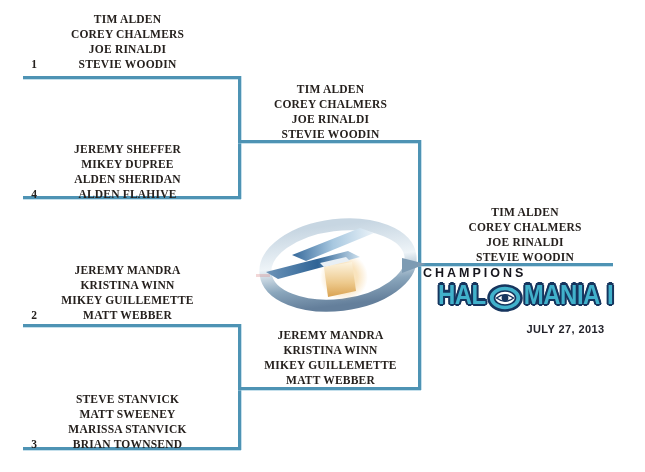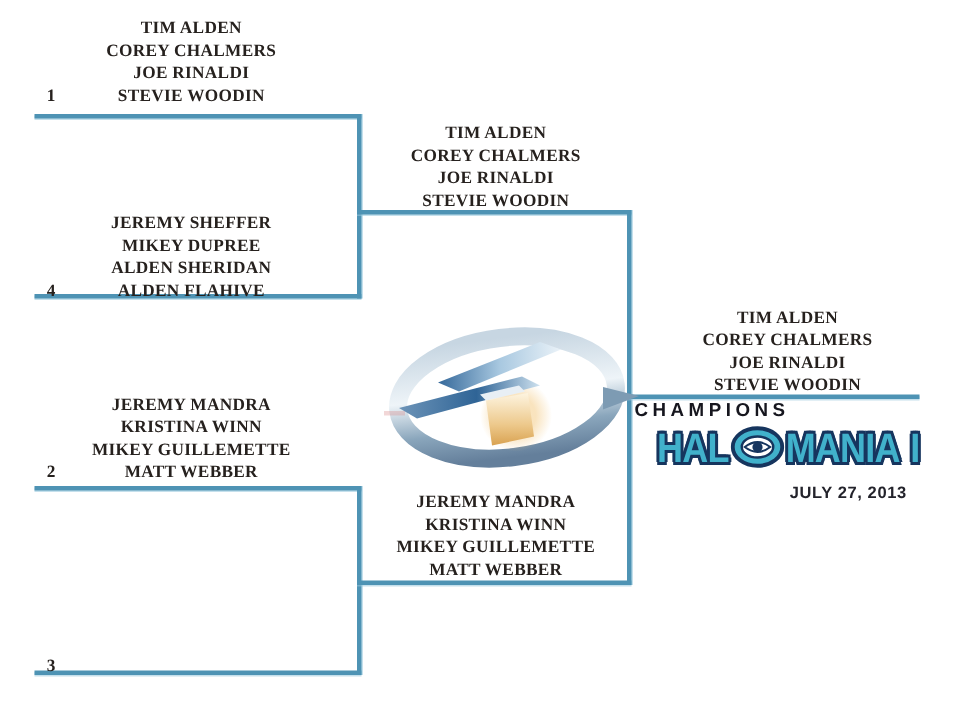--- a/index.html
+++ b/index.html
@@ -14,21 +14,21 @@
   .hline,.vline{position:absolute;background:#4e93b4;z-index:1;}
   .hline{height:3px;box-shadow:0 1px 0 rgba(150,198,220,.55);}
   .vline{width:3px;box-shadow:1px 0 0 rgba(150,198,220,.55);}
   
   .halo4{position:absolute;left:256px;top:217px;width:170px;height:96px;z-index:3;}
   
   .champs{position:absolute;left:423px;top:266px;width:205px;
           font-family:"Liberation Sans",sans-serif;font-weight:bold;font-size:12.5px;
           letter-spacing:3px;color:#16161e;z-index:2;}
   .hm{position:absolute;left:413px;top:281px;width:225px;display:flex;justify-content:center;
-      align-items:center;z-index:2;}
+      z-index:2;}
   .hm-txt{font-family:"Liberation Sans",sans-serif;font-weight:bold;font-size:24px;
           letter-spacing:-.5px;color:#41b1cb;transform:scaleY(1.14);display:inline-block;
           text-shadow:-2px 0 0 #16355e,2px 0 0 #16355e,0 -2px 0 #16355e,0 2px 0 #16355e,
                       -1.5px -1.5px 0 #16355e,1.5px -1.5px 0 #16355e,
                       -1.5px 1.5px 0 #16355e,1.5px 1.5px 0 #16355e;}
   .hm-o{margin:2px 1px 0 1px;}
   .hm-i{margin-left:7px;}
   .date{position:absolute;left:423px;top:323px;width:205px;text-align:center;
         font-family:"Liberation Sans",sans-serif;font-weight:bold;font-size:11px;
         letter-spacing:.4px;color:#23232b;z-index:2;margin-left:40px;}
@@ -55,20 +55,26 @@
   <div class="seed" style="left:26px;top:187px;">4</div>
 
   <div class="names" style="left:30px;top:263px;width:195px;">
     <div>JEREMY MANDRA</div>
     <div>KRISTINA WINN</div>
     <div>MIKEY GUILLEMETTE</div>
     <div>MATT WEBBER</div>
   </div>
   <div class="seed" style="left:26px;top:308px;">2</div>
 
+  <div class="names" style="left:30px;top:392px;width:195px;">
+    <div>STEVE STANVICK</div>
+    <div>MATT SWEENEY</div>
+    <div>MARISSA STANVICK</div>
+    <div>BRIAN TOWNSEND</div>
+  </div>
   <div class="seed" style="left:26px;top:437px;">3</div>
 
   <div class="names" style="left:240px;top:82px;width:181px;">
     <div>TIM ALDEN</div>
     <div>COREY CHALMERS</div>
     <div>JOE RINALDI</div>
     <div>STEVIE WOODIN</div>
   </div>
 
   <div class="names" style="left:240px;top:328px;width:181px;">

